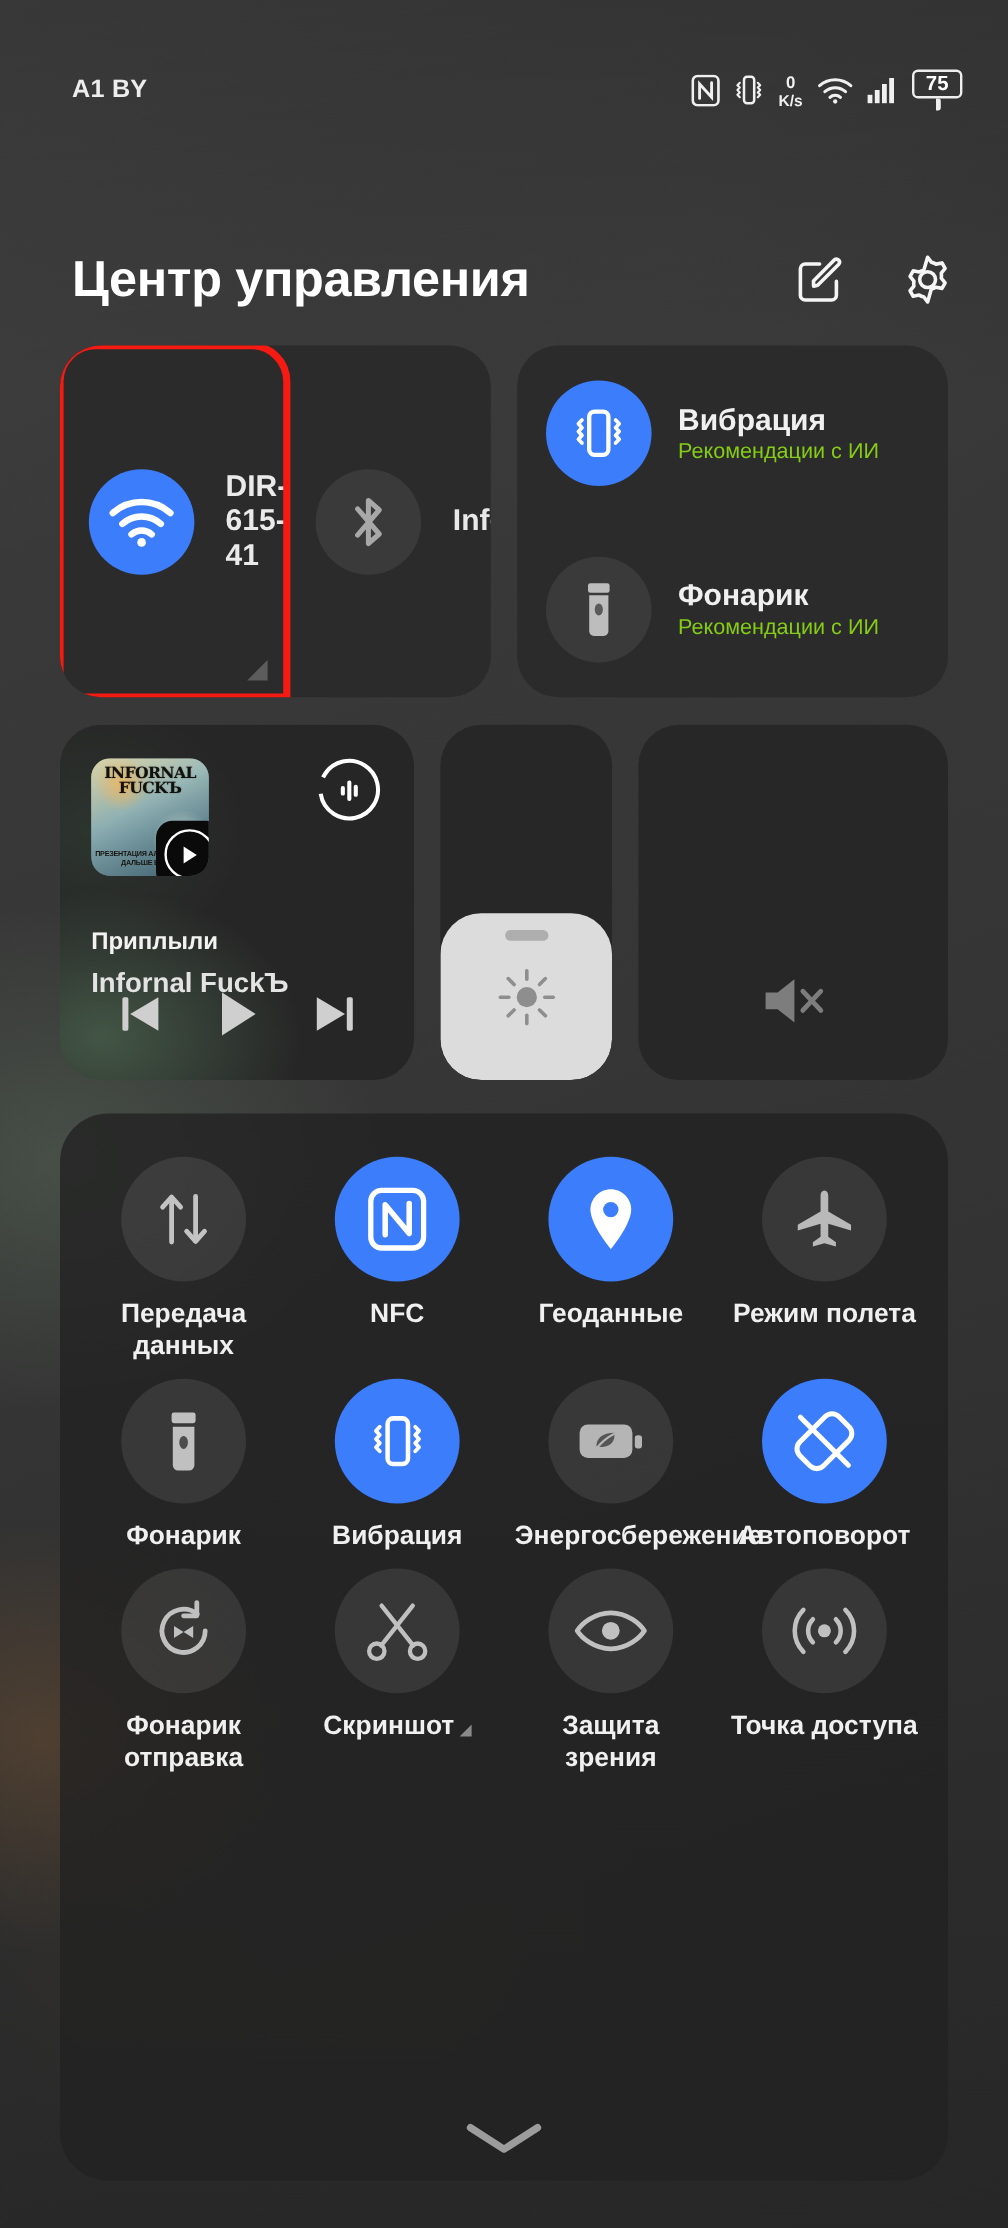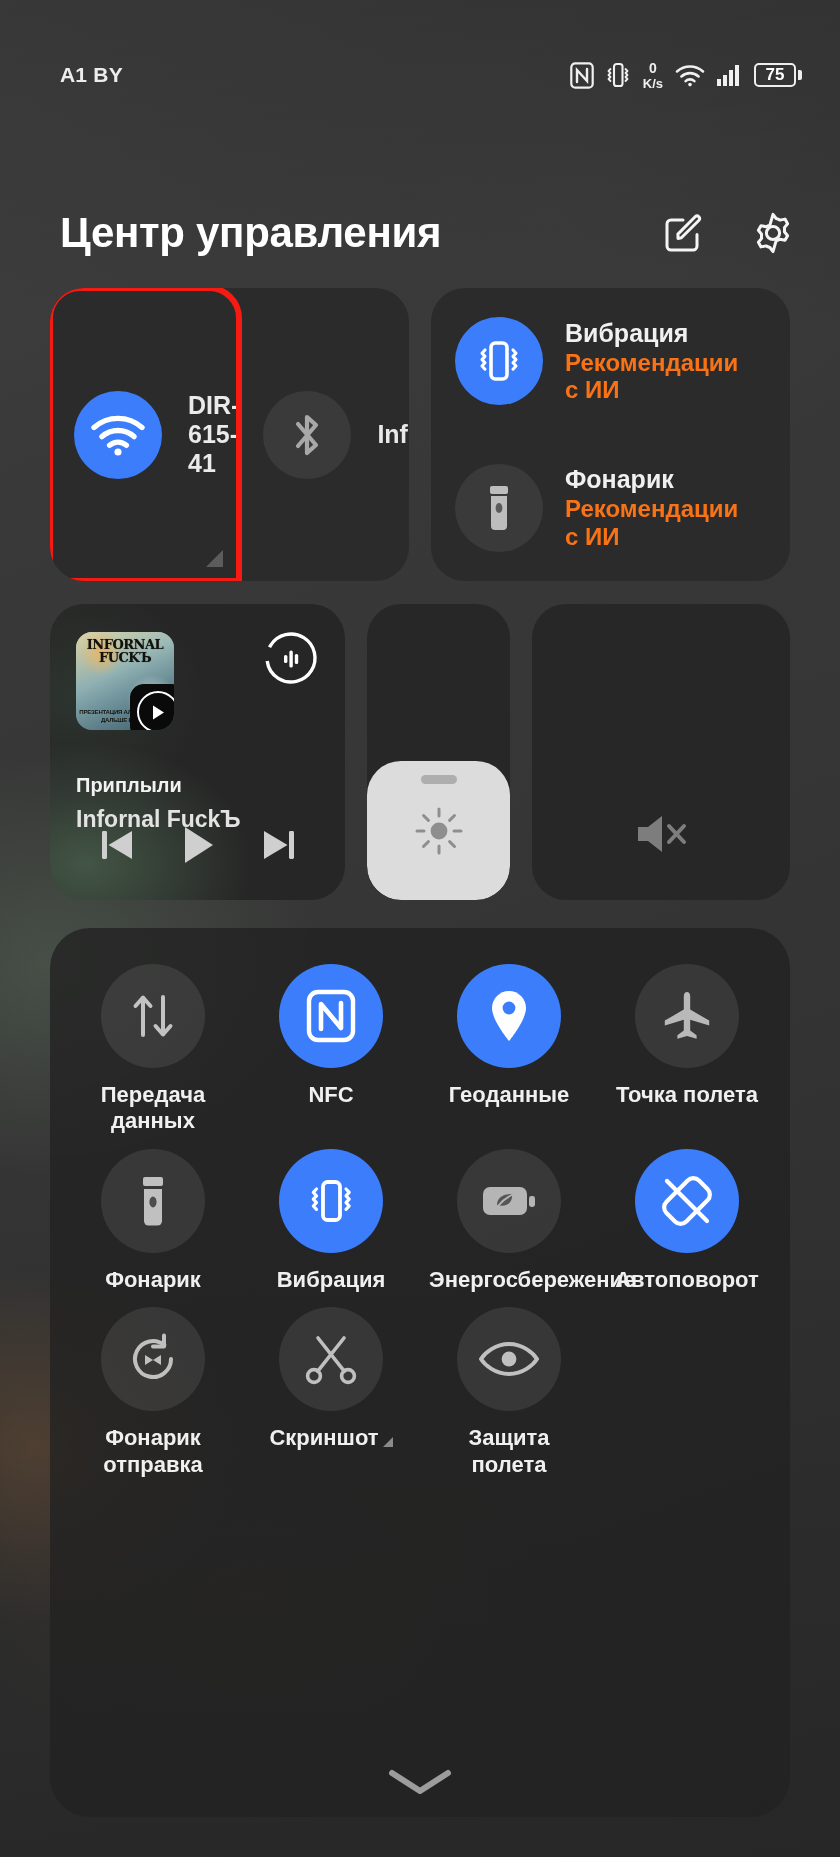--- a/index.html
+++ b/index.html
@@ -36,21 +36,21 @@
     padding: 0 38px 0 60px;
     color: #f1f1f1;
   }
   .carrier { font-size: 21px; font-weight: 700; letter-spacing: .2px; color:#ededed; }
   .status-icons { display: flex; align-items: center; gap: 11px; }
   .si { display:flex; align-items:center; justify-content:center; }
   .netspeed { display:flex; flex-direction:column; align-items:center; line-height:1;
               font-size:14px; font-weight:700; color:#f0f0f0; margin: 0 1px; }
   .netspeed .unit { font-size: 13px; margin-top: 2px; }
   .battery {
-    display:flex; align-items:center;
+    display:flex; align-items:center;flex-direction:column;
   }
   .battery-body {
     border: 2.5px solid #eee; border-radius: 5px;
     padding: 1px 4px; font-size: 17px; font-weight: 700; color:#fff;
     line-height: 1.05; min-width: 42px; text-align:center;
   }
   .battery-cap { width: 4px; height: 10px; background:#eee; border-radius:0 2px 2px 0; margin-left:2px; }
 
   
   .header {
@@ -88,21 +88,21 @@
     position: absolute; right: 16px; bottom: 14px;
     width: 0; height: 0;
     border-left: 17px solid transparent;
     border-bottom: 17px solid #5c5c5c;
   }
 
   .card-rec { flex: 1 1 0; display: flex; flex-direction: column; }
   .rec-item { flex: 1 1 0; display:flex; align-items:center; gap: 22px; padding-left: 24px; }
   .rec-texts { display:flex; flex-direction:column; gap: 2px; }
   .rec-title { font-size: 25px; font-weight: 700; color: #f0f0f0; line-height:1.12; }
-  .rec-sub { font-size: 24px; font-weight: 700; color: #f97316; line-height: 1.15; max-width: 175px; }
+  .rec-sub { font-size: 18px; font-weight: 400; color: #84cc16; line-height: 1.15; max-width: 175px; }
 
   
   .row-media { top: 604px; height: 296px; display: flex; gap: 22px; }
   .card-media {
     flex: 0 0 295px; border-radius: 34px; position: relative;
     padding: 28px 26px 0 26px;
     background:
       radial-gradient(ellipse 230px 170px at 12% 88%, rgba(90,125,95,0.55), transparent 72%),
       radial-gradient(ellipse 180px 150px at 8% 30%, rgba(60,85,65,0.30), transparent 72%),
       #262626;
@@ -431,21 +431,21 @@
         </div>
         <div class="qs-label">Геоданные</div>
       </div>
 
       <div class="qs-tile">
         <div class="qs-circle off">
           <svg width="56" height="56" viewBox="0 0 56 56">
             <path d="M28 4c2 0 3.2 1.8 3.2 4.2v13.4l19 11v4.8l-19-5.6v10.8l6.4 4.6v3.6L28 48l-9.6 2.8v-3.6l6.4-4.6V31.8l-19 5.6v-4.8l19-11V8.2C24.8 5.8 26 4 28 4z" fill="#b9b9b9"></path>
           </svg>
         </div>
-        <div class="qs-label">Точка полета</div>
+        <div class="qs-label">Режим полета</div>
       </div>
 
       <div class="qs-tile">
         <div class="qs-circle off">
           <svg width="42" height="56" viewBox="0 0 42 56">
             <rect x="11" y="4" width="20" height="9" rx="2" fill="#c0c0c0"></rect>
             <path d="M12 16h18v32a4.5 4.5 0 0 1-4.5 4.5h-9A4.5 4.5 0 0 1 12 48z" fill="#c0c0c0"></path>
             <ellipse cx="21" cy="29" rx="3.6" ry="5.4" fill="#4d4d4d"></ellipse>
           </svg>
         </div>
@@ -511,23 +511,33 @@
         </div>
       </div>
 
       <div class="qs-tile">
         <div class="qs-circle off">
           <svg width="60" height="40" viewBox="0 0 60 40">
             <path d="M30 5C16 5 5.5 14.4 2 20c3.5 5.6 14 15 28 15s24.5-9.4 28-15C54.5 14.4 44 5 30 5z" fill="none" stroke="#c0c0c0" stroke-width="4"></path>
             <circle cx="30" cy="20" r="7.4" fill="#c0c0c0"></circle>
           </svg>
         </div>
-        <div class="qs-label">Защита полета</div>
-      </div>
-
+        <div class="qs-label">Защита зрения</div>
+      </div>
+
+      <div class="qs-tile">
+        <div class="qs-circle off">
+          <svg width="56" height="56" viewBox="0 0 56 56">
+            <circle cx="28" cy="28" r="5.4" fill="#c0c0c0"></circle>
+            <path d="M18.4 18.4a13.6 13.6 0 0 0 0 19.2M37.6 18.4a13.6 13.6 0 0 1 0 19.2" fill="none" stroke="#c0c0c0" stroke-width="3.8" stroke-linecap="round"></path>
+            <path d="M10.5 10.5a24.8 24.8 0 0 0 0 35M45.5 10.5a24.8 24.8 0 0 1 0 35" fill="none" stroke="#c0c0c0" stroke-width="3.8" stroke-linecap="round"></path>
+          </svg>
+        </div>
+        <div class="qs-label">Точка доступа</div>
+      </div>
 
     </div>
 
     <div class="qs-handle">
       <svg width="72" height="30" viewBox="0 0 72 30">
         <path d="M8 6l28 18L64 6" fill="none" stroke="#9c9c9c" stroke-width="6" stroke-linecap="round" stroke-linejoin="round"></path>
       </svg>
     </div>
   </div>
 

